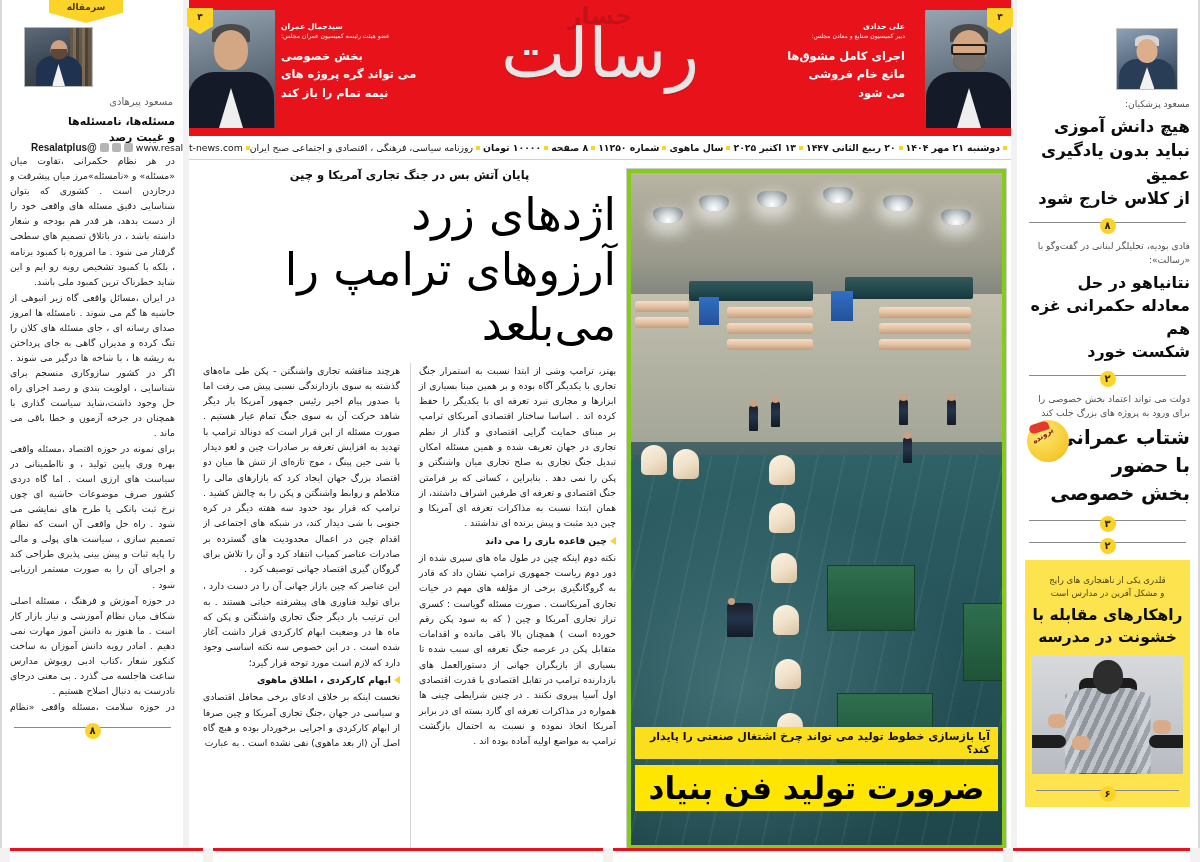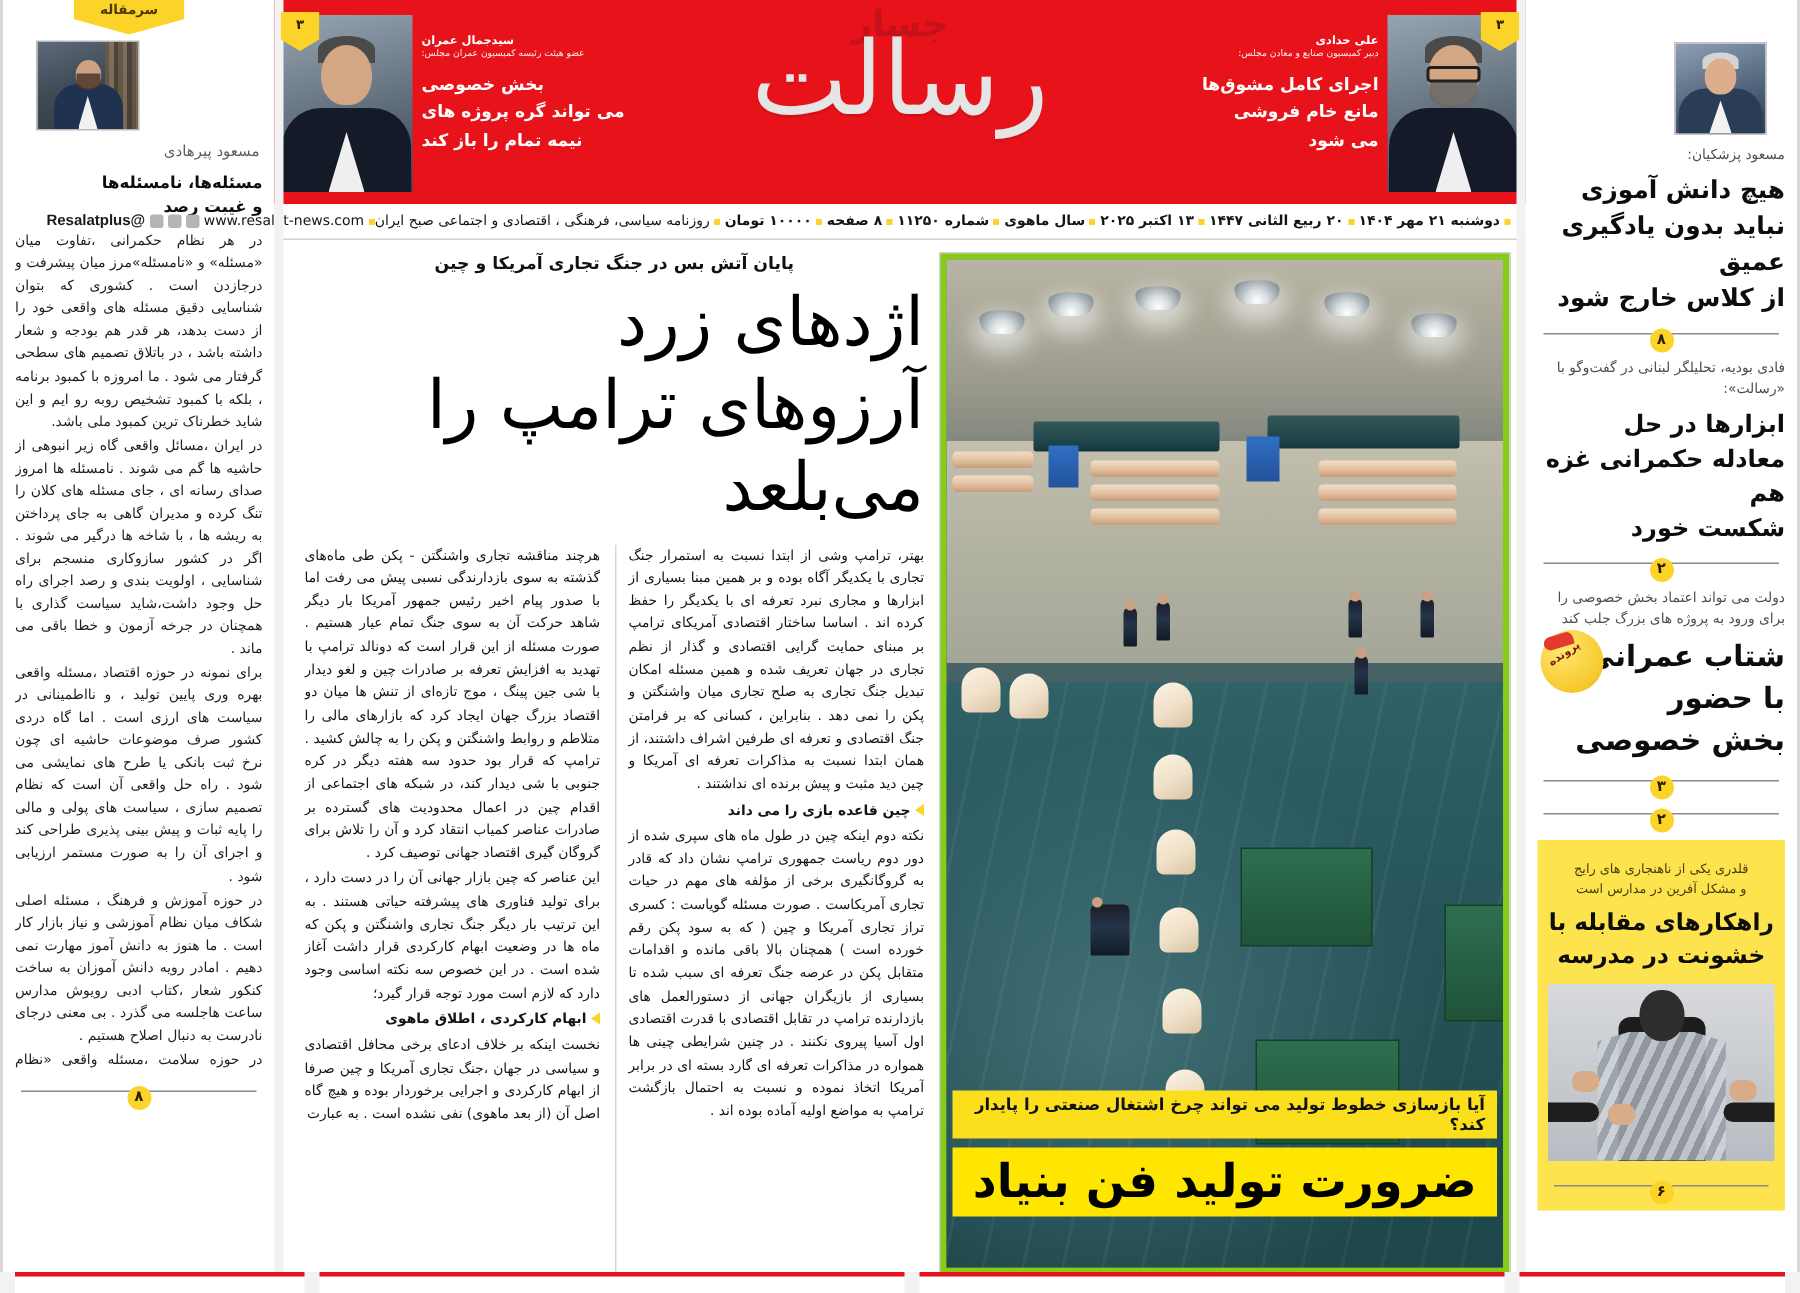--- a/index.html
+++ b/index.html
@@ -222,21 +222,21 @@
   .mast-portrait .beard2 {
     position:absolute;left:50%;top:44px;transform:translateX(-50%);
     width:32px;height:18px;border-radius:0 0 48% 48%;background:#6a6a68;opacity:.9;
   }
 
   .mast-text {
     position: absolute;
     top: 14px;
     width: 196px;
   }
-  .mast-side.right .mast-text { right: 94px; text-align: right; }
+  .mast-side.right .mast-text { right: 108px; text-align: right; }
   .mast-side.left  .mast-text { left: 94px;  text-align: left; }
 
   .mast-name {
     font-size: 7.6px; color: #ffffff; font-weight: bold; margin-bottom: 1px;
   }
   .mast-role {
     font-size: 6.1px; color: #ffffff; opacity: .95; margin-bottom: 7px;
     line-height: 1.3;
   }
   .mast-quote {
@@ -759,21 +759,21 @@
         <div>از کلاس خارج شود</div>
       </div>
       <div class="page-badge sb-divider">
         <span>۸</span>
       </div>
     </div>
 
     <div class="sb-item">
       <div class="sb-over">فادی بودیه، تحلیلگر لبنانی در گفت‌وگو با «رسالت»:</div>
       <div class="sb-head sz2">
-        <div>ابزارها در حل</div>
+        <div>نتانیاهو در حل</div>
         <div>معادله حکمرانی غزه هم</div>
         <div>شکست خورد</div>
       </div>
       <div class="page-badge sb-divider">
         <span>۲</span>
       </div>
     </div>
 
     <div class="sb-item">
       <div class="sb-over">دولت می تواند اعتماد بخش خصوصی را برای ورود به پروژه های بزرگ جلب کند</div>

